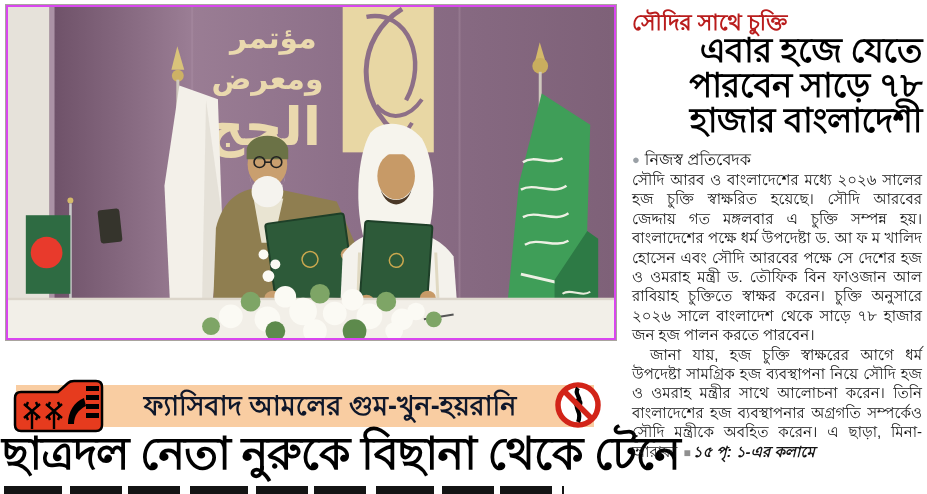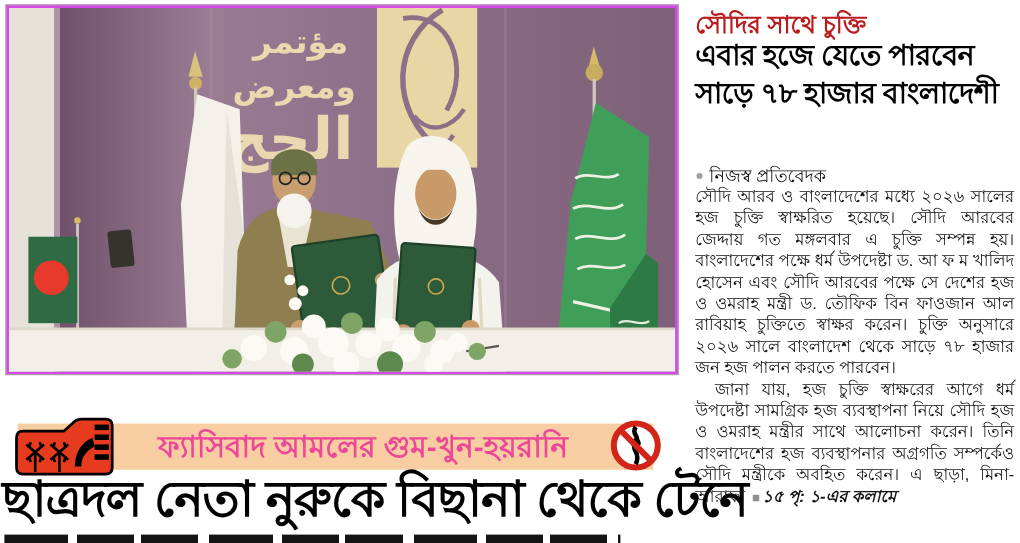--- a/index.html
+++ b/index.html
@@ -15,35 +15,35 @@
   .caption{position:absolute;left:6px;top:347px;width:612px;font-size:13px;font-weight:bold;
            white-space:nowrap;letter-spacing:-0.2px;}
   .caption .credit-square{color:#9a9a9a;font-size:10px;margin:0 3px 0 6px;}
   .caption .credit{color:#8d8d8d;font-weight:bold;}
 
   
   .banner{position:absolute;left:0;top:378px;width:620px;height:54px;}
   .banner .strip{position:absolute;left:16px;top:7px;width:578px;height:42px;background:#f9cda2;}
   .banner .logo{position:absolute;left:8px;top:0px;width:98px;height:56px;}
   .banner .label{position:absolute;left:110px;top:8px;width:440px;height:40px;line-height:40px;
-                 text-align:center;font-size:27px;font-weight:800;color:#ec4899;}
+                 text-align:center;font-size:27px;font-weight:800;color:#0f172a;}
   .banner .noicon{position:absolute;left:553px;top:2px;width:50px;height:50px;}
 
   
   .lead-headline{position:absolute;left:2px;top:425px;width:618px;font-size:45px;line-height:58px;
                  font-weight:800;color:#000;white-space:nowrap;letter-spacing:-1px;}
   .clipped-line{position:absolute;left:4px;top:486px;width:560px;height:8px;overflow:hidden;
      background:repeating-linear-gradient(90deg,#141414 0 58px,#ffffff 58px 66px,#141414 66px 118px,
      #ffffff 118px 124px,#141414 124px 176px,#ffffff 176px 186px);}
 
   
   .right-col{position:absolute;left:632px;top:0;width:290px;height:494px;}
   .kicker{position:absolute;left:0;top:5px;font-size:22px;font-weight:800;color:#b91c1c;}
-  .story-headline{position:absolute;left:0;top:33px;width:290px;font-size:26px;line-height:35px;
-                  font-weight:800;color:#000;letter-spacing:-0.5px;}
+  .story-headline{position:absolute;left:0;top:33px;width:290px;font-size:34px;line-height:35px;
+                  font-weight:800;color:#000;letter-spacing:-0.5px;text-align:right;}
   .byline{position:absolute;left:0;top:147px;font-size:16px;font-weight:normal;color:#111;}
   .byline .dot{color:#9aa0a6;font-size:13px;margin-right:5px;vertical-align:1px;}
   .body-text{position:absolute;left:0;top:170px;width:290px;font-size:15px;line-height:19.4px;
              text-align:justify;color:#141414;}
   .body-text .para2-indent{display:inline-block;width:18px;}
   .jump-square{color:#8f8f8f;font-size:12px;margin:0 2px;}
   .jump-ref{font-weight:bold;font-style:italic;}
 </style>
 </head>
 <body>

